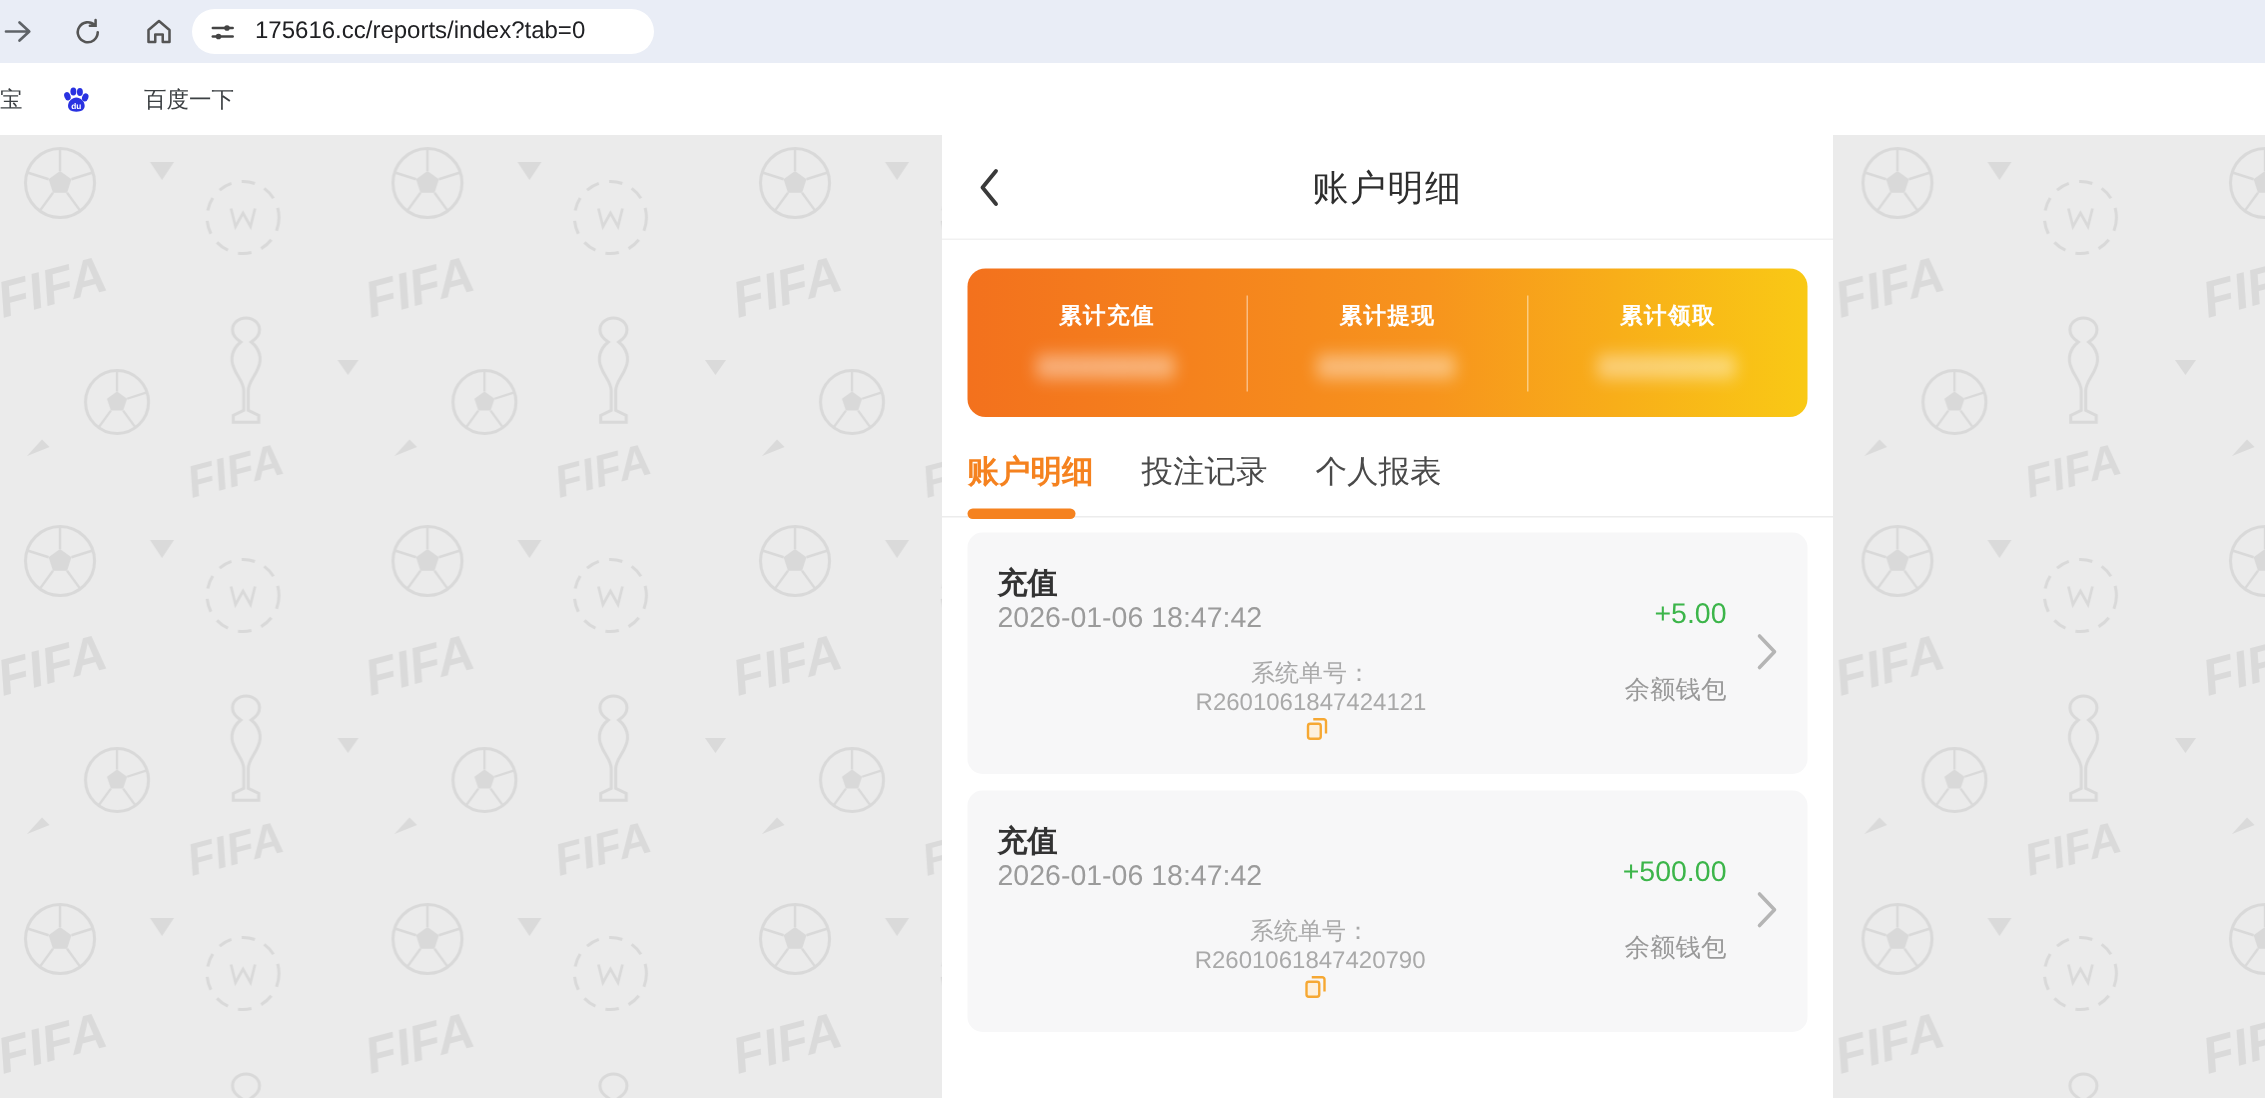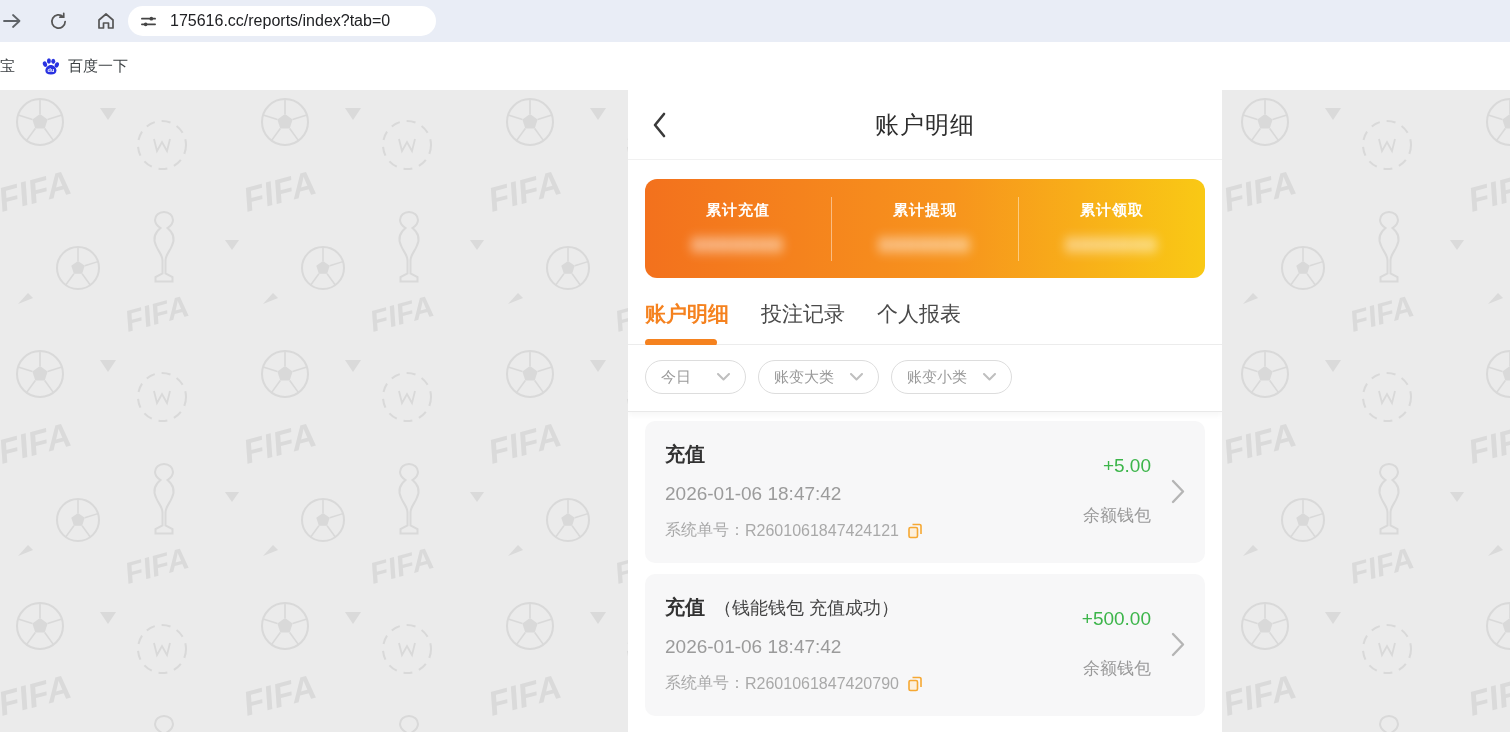--- a/index.html
+++ b/index.html
@@ -11,21 +11,21 @@
   .nav-icon { width:20px; height:20px; display:flex; align-items:center; justify-content:center; cursor:pointer; }
   .nav-fwd { margin-left:2px; }
   .nav-reload { margin-left:26px; }
   .nav-home { margin-left:28px; }
   .omnibox { position:absolute; left:128px; top:6px; width:308px; height:30px; background:#fff;
     border-radius:15px; display:flex; align-items:center; padding:0 12px; }
   .omnibox .url { font-size:16px; color:#202124; margin-left:13px; white-space:nowrap; }
   .bookmarks { height:48px; background:#fff; display:flex; align-items:center; overflow:hidden; }
   .bm-item { display:flex; align-items:center; font-size:15px; color:#3c4043; cursor:pointer; }
   .bm-taobao { margin-left:-15px; }
-  .bm-baidu { margin-left:26px; }
+  .bm-baidu { margin-left:26px;gap:28px; }
   .bm-baidu .bm-label { margin-left:8px; }
 
   
   .page { position:relative; width:1510px; height:642px; background:#ebebeb; }
   .bg-pattern { position:absolute; inset:0; display:block; }
   .content { position:absolute; left:628px; top:0; width:594px; height:642px; background:#fff;
     display:flex; flex-direction:column; overflow:hidden; }
 
   .app-header { position:relative; height:70px; display:flex; align-items:center; justify-content:center;
     border-bottom:1px solid #f1f1f1; background:#fff; flex:0 0 auto; }
@@ -57,22 +57,22 @@
   .pill-caret { margin-left:16px; display:flex; align-items:center; }
   .filter-pill:first-child .pill-caret { margin-left:26px; }
 
   .tx-list { padding:10px 17px 0; display:flex; flex-direction:column; gap:11px; flex:1 1 auto; }
   .tx-card { background:#f7f7f8; border-radius:10px; padding:20px 14px 22px 20px;
     display:flex; align-items:center; cursor:pointer; }
   .tx-main { flex:1 1 auto; min-width:0; }
   .tx-row1 { display:flex; align-items:baseline; }
   .tx-type { font-size:20px; font-weight:bold; color:#333; }
   .tx-detail { font-size:18px; color:#454545; margin-left:9px; }
-  .tx-time { font-size:19px; color:#9b9b9b; margin-top:15px; }
-  .tx-order { font-size:16px; color:#a9a9a9; margin-top:15px; display:flex; align-items:center; }
+  .tx-time { font-size:19px; color:#9b9b9b; }
+  .tx-order { font-size:16px; color:#a9a9a9; margin-top:15px; display:flex; align-items:center;flex-direction:column; }
   .copy-icon { margin-left:8px; display:flex; align-items:center; cursor:pointer; }
   .tx-right { display:flex; flex-direction:column; align-items:flex-end; margin-right:14px; flex:0 0 auto; }
   .tx-amount { font-size:19px; color:#3cb54a; }
   .tx-wallet { font-size:17px; color:#999; margin-top:27px; }
   .tx-chevron { width:26px; display:flex; align-items:center; justify-content:center; flex:0 0 auto; }
 </style>
 </head>
 <body>
 
 <div class="toolbar">
@@ -207,46 +207,20 @@
       <div class="tab">
         <span class="tab-label">投注记录</span>
         <span class="tab-underline"></span>
       </div>
       <div class="tab">
         <span class="tab-label">个人报表</span>
         <span class="tab-underline"></span>
       </div>
     </div>
 
-    <div class="filters-row">
-      <div class="filter-pill">
-        <span class="pill-label">今日</span>
-        <span class="pill-caret">
-          <svg width="13" height="8" viewBox="0 0 13 8">
-              <path d="M1 1 L6.5 6.5 L12 1" fill="none" stroke="#bfbfbf" stroke-width="2" stroke-linecap="round" stroke-linejoin="round"></path>
-            </svg>
-        </span>
-      </div>
-      <div class="filter-pill">
-        <span class="pill-label">账变大类</span>
-        <span class="pill-caret">
-          <svg width="13" height="8" viewBox="0 0 13 8">
-              <path d="M1 1 L6.5 6.5 L12 1" fill="none" stroke="#bfbfbf" stroke-width="2" stroke-linecap="round" stroke-linejoin="round"></path>
-            </svg>
-        </span>
-      </div>
-      <div class="filter-pill">
-        <span class="pill-label">账变小类</span>
-        <span class="pill-caret">
-          <svg width="13" height="8" viewBox="0 0 13 8">
-              <path d="M1 1 L6.5 6.5 L12 1" fill="none" stroke="#bfbfbf" stroke-width="2" stroke-linecap="round" stroke-linejoin="round"></path>
-            </svg>
-        </span>
-      </div>
-    </div>
 
     <div class="tx-list">
 
       <div class="tx-card">
         <div class="tx-main">
           <div class="tx-row1">
             <span class="tx-type">充值</span>
           </div>
           <div class="tx-time">2026-01-06 18:47:42</div>
           <div class="tx-order">
@@ -270,21 +244,20 @@
           <svg width="14" height="25" viewBox="0 0 14 25">
               <path d="M2 2 L12 12.5 L2 23" fill="none" stroke="#b5b5b5" stroke-width="2.4" stroke-linecap="round" stroke-linejoin="round"></path>
             </svg>
         </span>
       </div>
 
       <div class="tx-card">
         <div class="tx-main">
           <div class="tx-row1">
             <span class="tx-type">充值</span>
-            <span class="tx-detail">（钱能钱包 充值成功）</span>
           </div>
           <div class="tx-time">2026-01-06 18:47:42</div>
           <div class="tx-order">
             <span>系统单号：</span>
             <span>R2601061847420790</span>
             <span class="copy-icon">
               <svg width="16" height="16" viewBox="0 0 16 16">
                   <g fill="none" stroke="#f6a833" stroke-width="1.6" stroke-linejoin="round">
                     <path d="M5.5 1.5 h7 a1.5 1.5 0 0 1 1.5 1.5 v8"></path>
                     <rect x="2" y="4.5" width="8.5" height="10" rx="1.5" fill="#fdf0dd"></rect>

